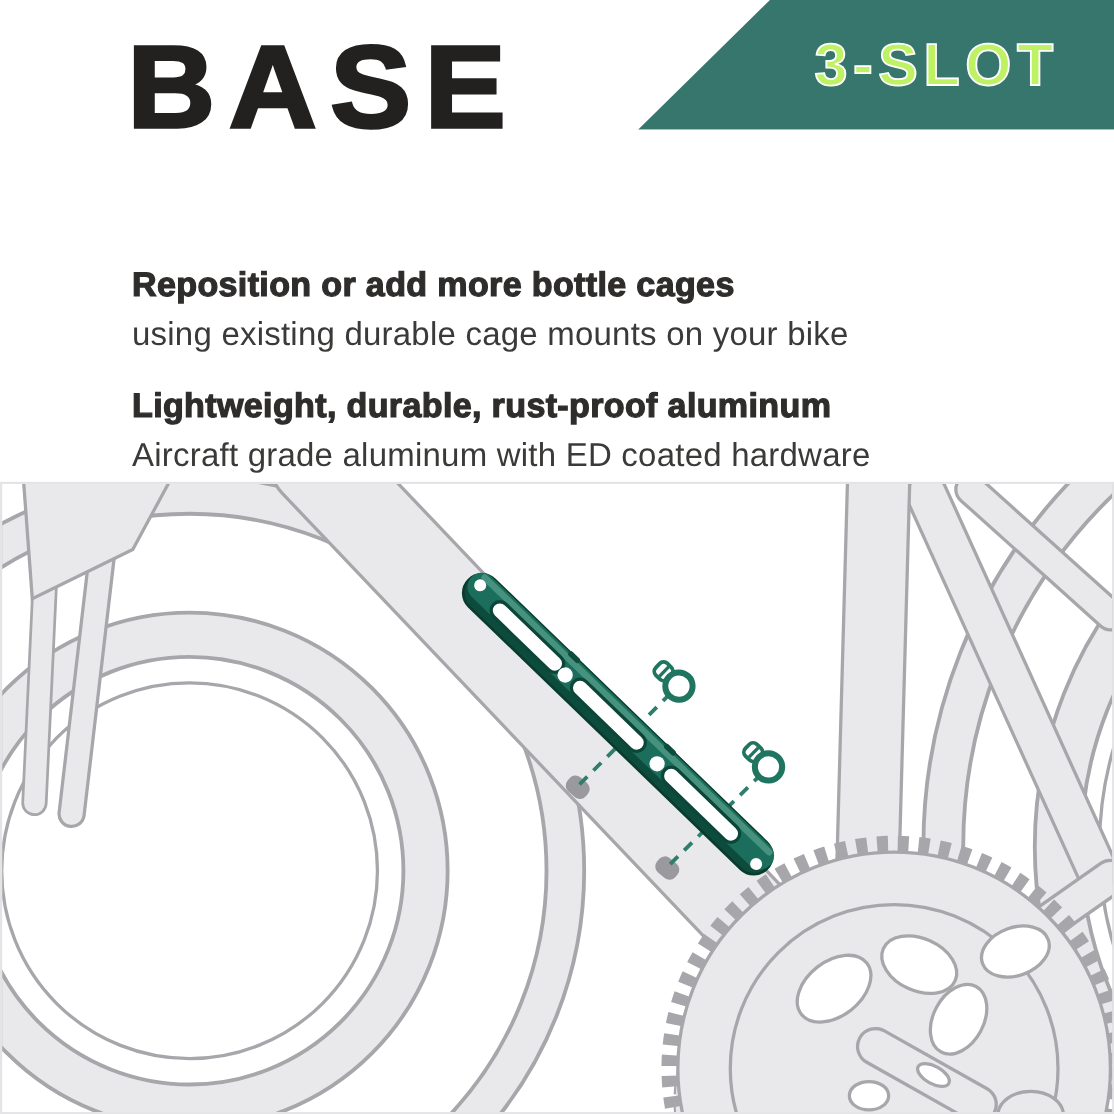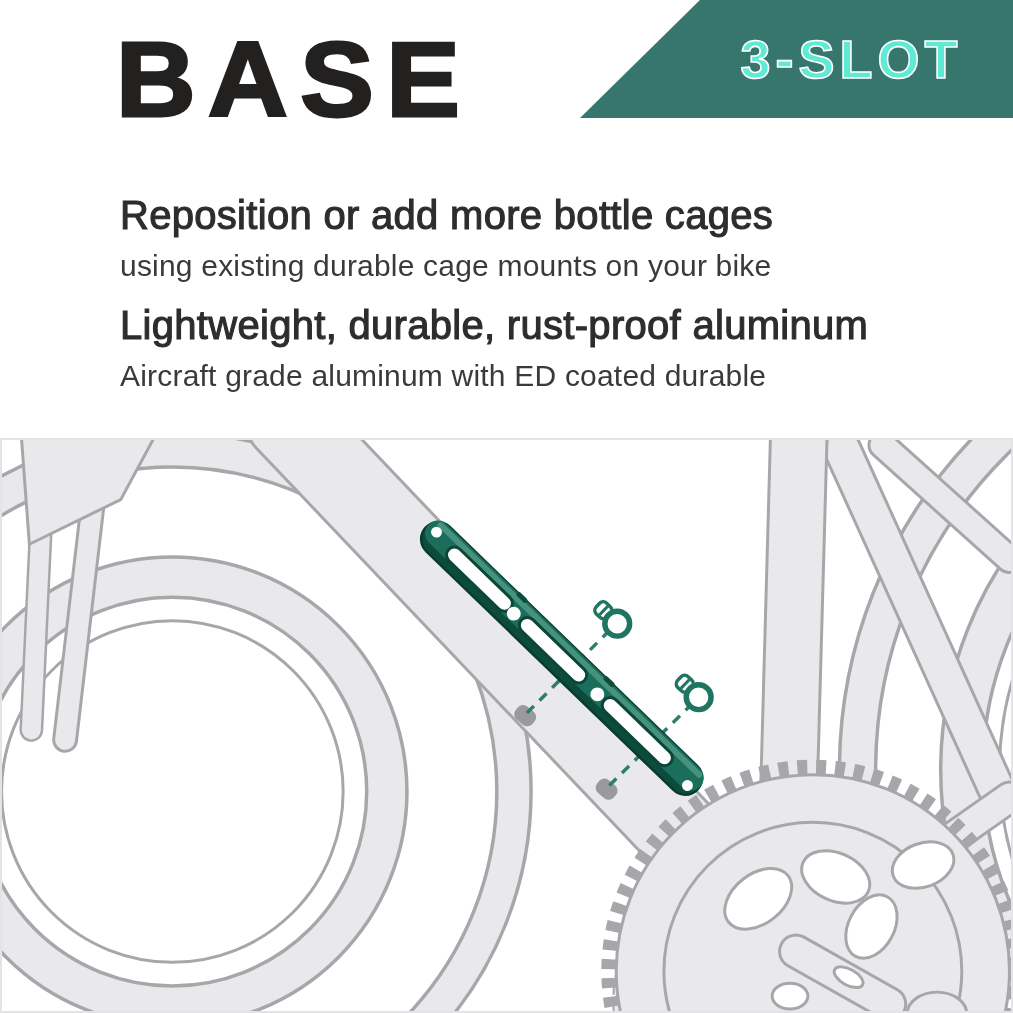--- a/index.html
+++ b/index.html
@@ -16,27 +16,27 @@
     position:absolute;left:116px;top:26px;font-size:106px;line-height:1;font-weight:bold;
     letter-spacing:12px;color:var(--title-color);-webkit-text-stroke:3px var(--title-color);
     transform:scaleX(1.04);transform-origin:left top;white-space:nowrap;
   }
   .badge{
     position:absolute;left:580px;top:0;width:433px;height:118px;background:var(--accent);
     clip-path:polygon(27.7% 0,100% 0,100% 100%,0 100%);
     display:flex;align-items:center;justify-content:center;padding-left:110px;
   }
   .badge-text{
-    color:#5eead4;font-size:54px;font-weight:bold;letter-spacing:5px;
+    color:#bef264;font-size:54px;font-weight:bold;letter-spacing:5px;
     -webkit-text-stroke:1.6px #ffffff;white-space:nowrap;
   }
   .feature{position:absolute;left:120px;white-space:nowrap;}
   .feature .headline{
-    font-size:40px;font-weight:normal;color:var(--text-color);
-    -webkit-text-stroke:1.1px var(--text-color);letter-spacing:0.3px;
+    font-size:31px;font-weight:bold;color:var(--text-color);
+    -webkit-text-stroke:1.1px var(--text-color);letter-spacing:0.3px;margin-top:48px;
   }
   .feature .subtext{font-size:30px;font-weight:normal;color:var(--sub-color);letter-spacing:0.2px;}
   #feature-1{top:193px;} #feature-1 .subtext{margin-top:11px;}
   #feature-2{top:303px;} #feature-2 .subtext{margin-top:11px;}
 
   .illustration-panel{
     position:absolute;left:0;top:438px;width:1013px;height:575px;background:#ffffff;
     border:2px solid var(--panel-border);
   }
   .illustration-panel svg{display:block;width:100%;height:100%;}
@@ -61,21 +61,21 @@
 <div class="badge">
   <span class="badge-text">3-SLOT</span>
 </div>
 
 <div class="feature" id="feature-1">
   <div class="headline">Reposition or add more bottle cages</div>
   <div class="subtext">using existing durable cage mounts on your bike</div>
 </div>
 <div class="feature" id="feature-2">
   <div class="headline">Lightweight, durable, rust-proof aluminum</div>
-  <div class="subtext">Aircraft grade aluminum with ED coated durable</div>
+  <div class="subtext">Aircraft grade aluminum with ED coated hardware</div>
 </div>
 
 <div class="illustration-panel">
   <svg viewBox="0 0 1013 575">
 
     <g>
       <circle class="ring-u" cx="1325" cy="332" r="465" stroke-width="40"></circle>
       <circle class="ring-f" cx="1325" cy="332" r="465" stroke-width="33"></circle>
       <circle class="ring-u" cx="1325" cy="332" r="360" stroke-width="46"></circle>
       <circle class="ring-f" cx="1325" cy="332" r="360" stroke-width="39"></circle>

